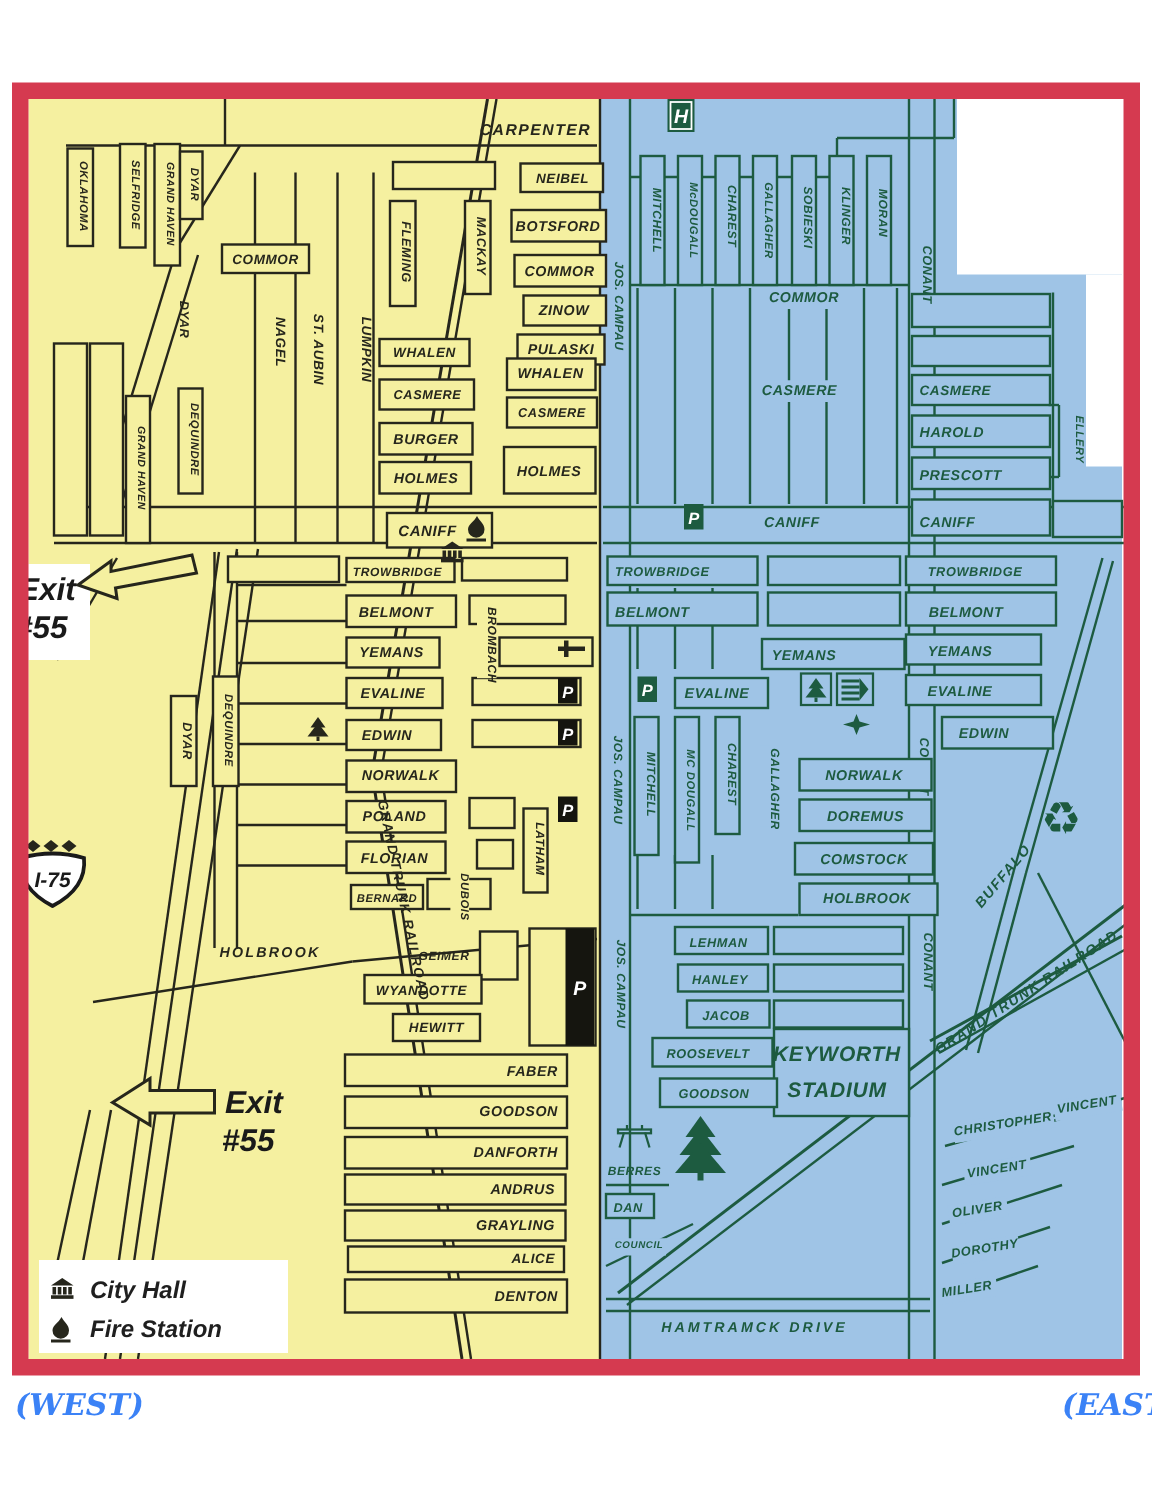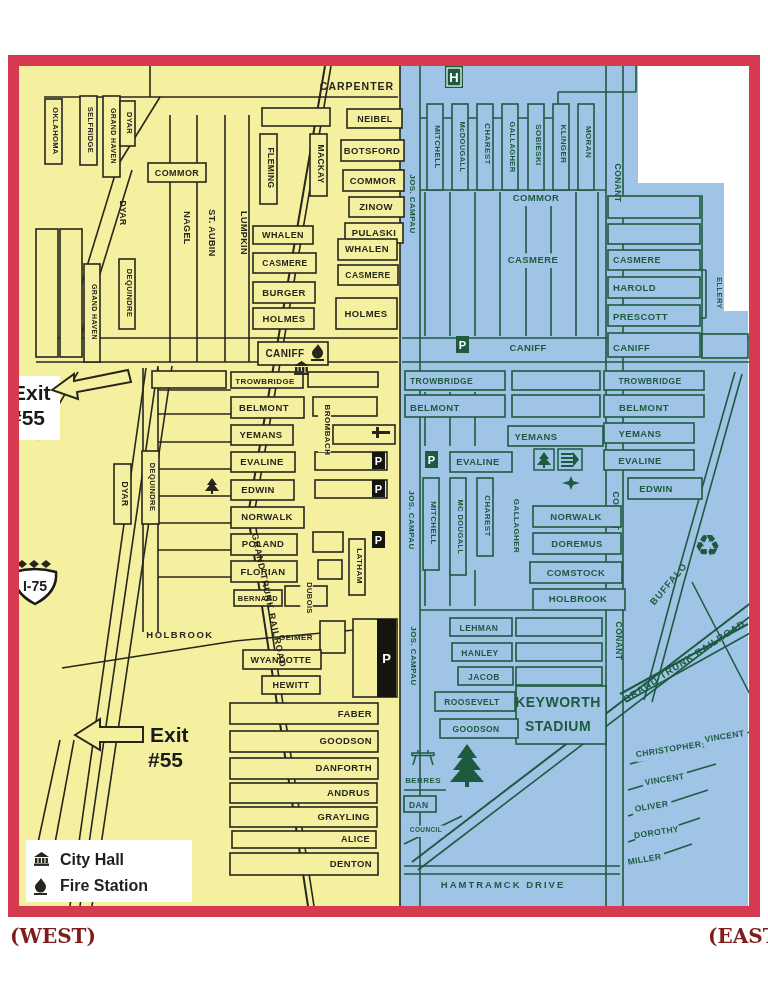--- a/index.html
+++ b/index.html
@@ -1,20 +1,20 @@
 <!DOCTYPE html>
 <html><head>
 <meta charset="utf-8">
 <style>
   html,body{margin:0;padding:0;background:#fff;}
   .stage{position:relative;width:768px;height:994px;background:#fff;overflow:hidden;
-         font-family:"Liberation Sans",sans-serif;}
+         font-family:"Liberation Sans",sans-serif;font-style:italic;}
   svg{position:absolute;left:0;top:0;}
   .compass{position:absolute;font-family:"DejaVu Serif",serif;font-weight:bold;
-           font-size:20px;color:#7f1d1d;}
+           font-size:20px;color:#3b82f6;}
   .compass.west{left:10px;top:924px;}
   .compass.east{left:708px;top:924px;}
 </style>
 </head>
 <body>
 
 <div class="stage">
   <svg id="map" width="768" height="994" viewBox="0 0 768 994">
       <rect x="0" y="0" width="768" height="994" fill="#ffffff"></rect>
       <rect x="19" y="66" width="381" height="840" fill="#f5f0a0"></rect>

